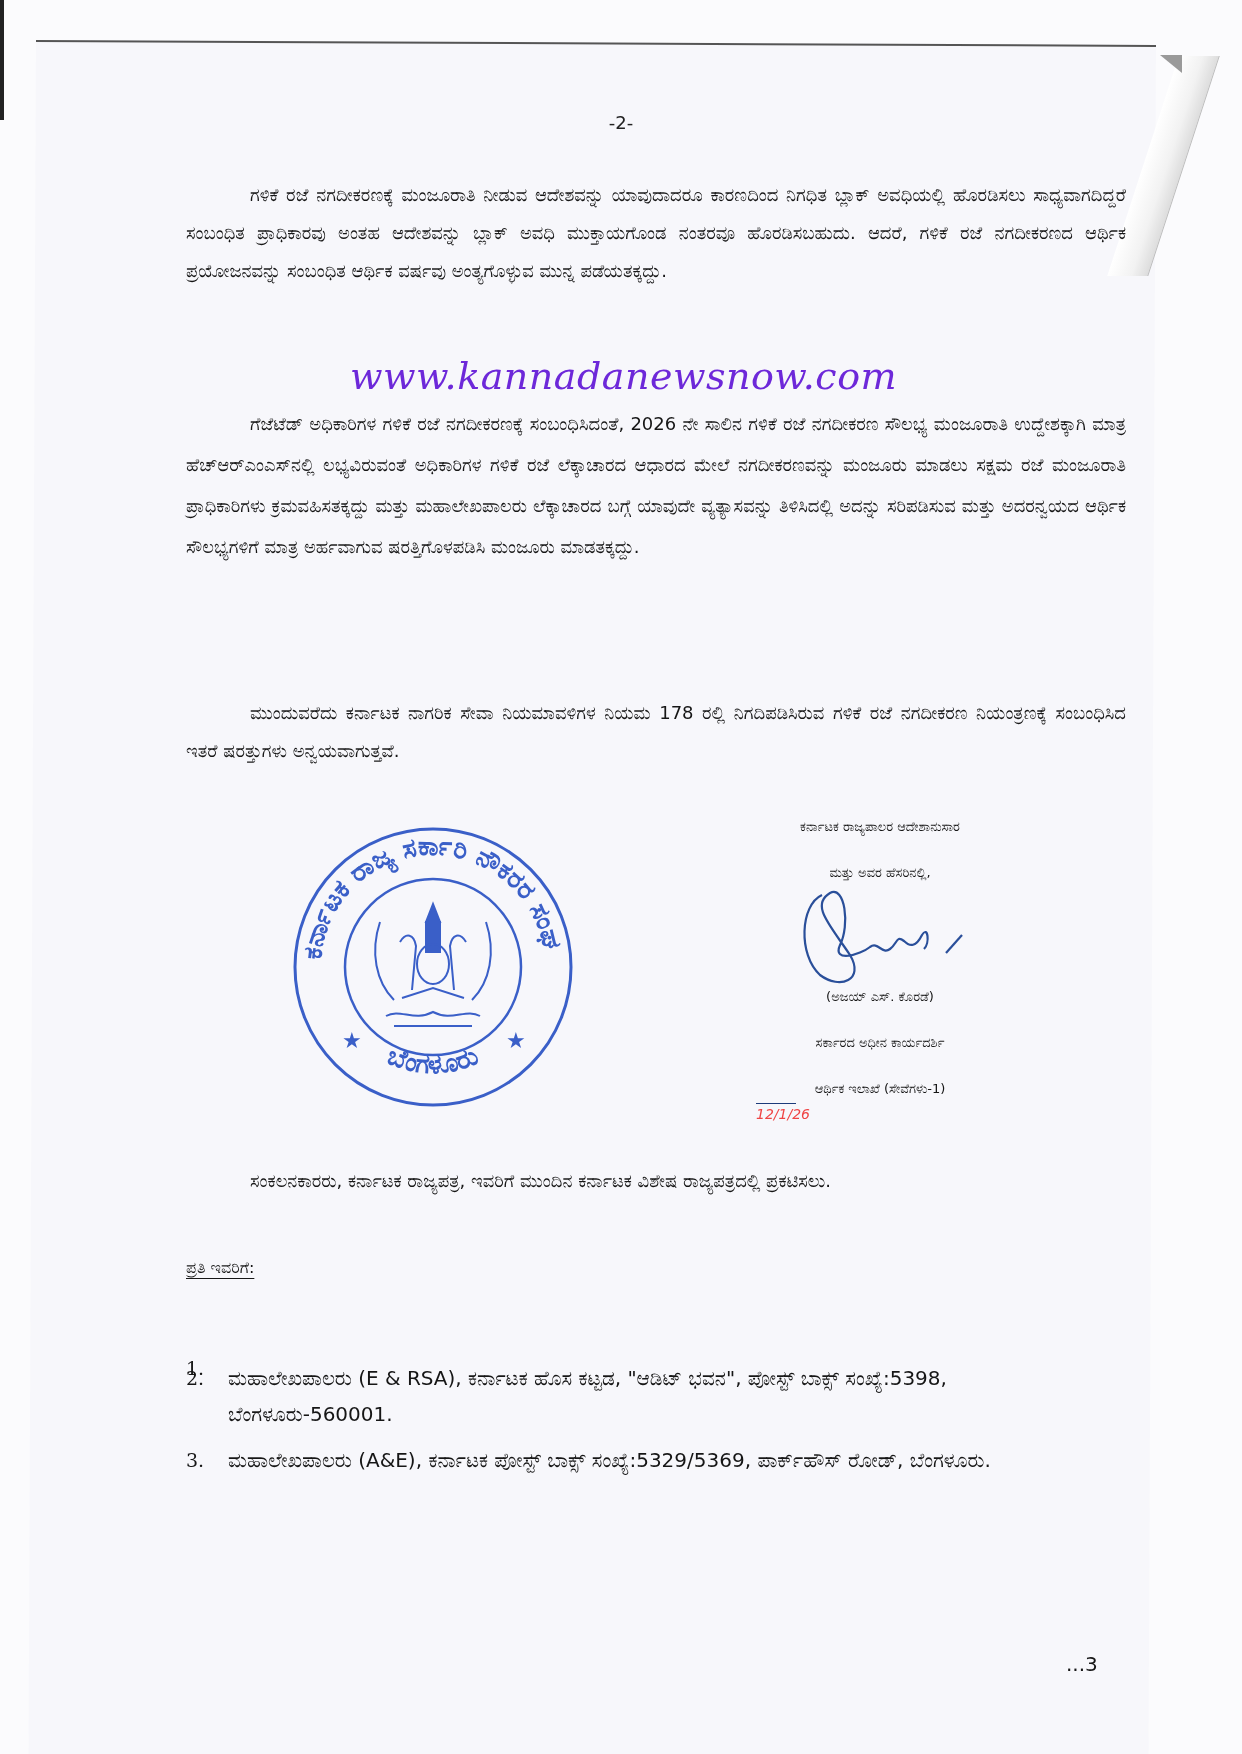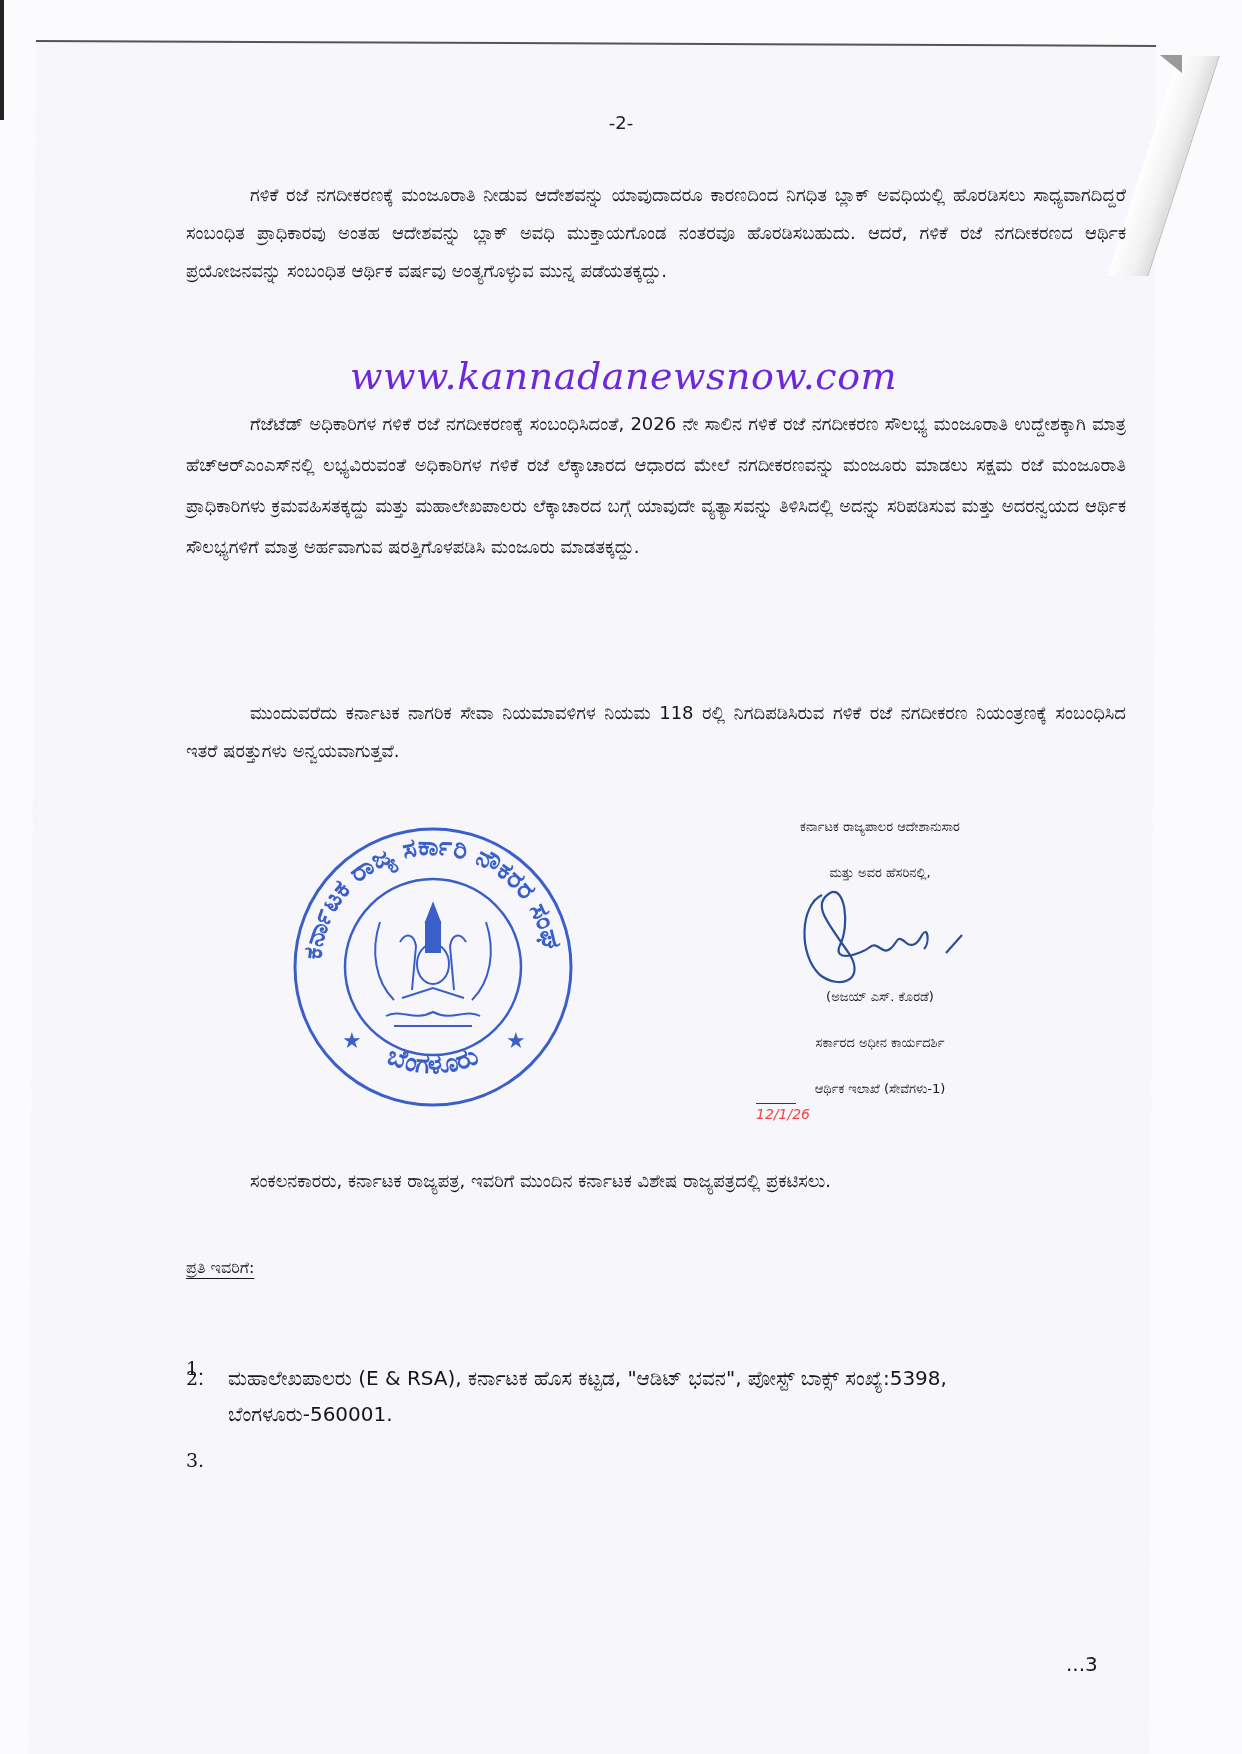--- a/index.html
+++ b/index.html
@@ -90,21 +90,21 @@
   <span class="indent"></span><span>ಗಳಿಕೆ ರಜೆ ನಗದೀಕರಣಕ್ಕೆ ಮಂಜೂರಾತಿ ನೀಡುವ ಆದೇಶವನ್ನು ಯಾವುದಾದರೂ ಕಾರಣದಿಂದ ನಿಗಧಿತ ಬ್ಲಾಕ್ ಅವಧಿಯಲ್ಲಿ ಹೊರಡಿಸಲು ಸಾಧ್ಯವಾಗದಿದ್ದರೆ ಸಂಬಂಧಿತ ಪ್ರಾಧಿಕಾರವು ಅಂತಹ ಆದೇಶವನ್ನು ಬ್ಲಾಕ್ ಅವಧಿ ಮುಕ್ತಾಯಗೊಂಡ ನಂತರವೂ ಹೊರಡಿಸಬಹುದು. ಆದರೆ, ಗಳಿಕೆ ರಜೆ ನಗದೀಕರಣದ ಆರ್ಥಿಕ ಪ್ರಯೋಜನವನ್ನು ಸಂಬಂಧಿತ ಆರ್ಥಿಕ ವರ್ಷವು ಅಂತ್ಯಗೊಳ್ಳುವ ಮುನ್ನ ಪಡೆಯತಕ್ಕದ್ದು.</span>
 </p>
 
 <div class="watermark">www.kannadanewsnow.com</div>
 
 <p class="para" style="top:403px; margin:0; line-height:41px;">
   <span class="indent"></span><span>ಗೆಜೆಟೆಡ್ ಅಧಿಕಾರಿಗಳ ಗಳಿಕೆ ರಜೆ ನಗದೀಕರಣಕ್ಕೆ ಸಂಬಂಧಿಸಿದಂತೆ, 2026 ನೇ ಸಾಲಿನ ಗಳಿಕೆ ರಜೆ ನಗದೀಕರಣ ಸೌಲಭ್ಯ ಮಂಜೂರಾತಿ ಉದ್ದೇಶಕ್ಕಾಗಿ ಮಾತ್ರ ಹೆಚ್‌ಆರ್‌ಎಂಎಸ್‌ನಲ್ಲಿ ಲಭ್ಯವಿರುವಂತೆ ಅಧಿಕಾರಿಗಳ ಗಳಿಕೆ ರಜೆ ಲೆಕ್ಕಾಚಾರದ ಆಧಾರದ ಮೇಲೆ ನಗದೀಕರಣವನ್ನು ಮಂಜೂರು ಮಾಡಲು ಸಕ್ಷಮ ರಜೆ ಮಂಜೂರಾತಿ ಪ್ರಾಧಿಕಾರಿಗಳು ಕ್ರಮವಹಿಸತಕ್ಕದ್ದು ಮತ್ತು ಮಹಾಲೇಖಪಾಲರು ಲೆಕ್ಕಾಚಾರದ ಬಗ್ಗೆ ಯಾವುದೇ ವ್ಯತ್ಯಾಸವನ್ನು ತಿಳಿಸಿದಲ್ಲಿ ಅದನ್ನು ಸರಿಪಡಿಸುವ ಮತ್ತು ಅದರನ್ವಯದ ಆರ್ಥಿಕ ಸೌಲಭ್ಯಗಳಿಗೆ ಮಾತ್ರ ಅರ್ಹವಾಗುವ ಷರತ್ತಿಗೊಳಪಡಿಸಿ ಮಂಜೂರು ಮಾಡತಕ್ಕದ್ದು.</span>
 </p>
 
 <p class="para" style="top:694px; margin:0;">
-  <span class="indent"></span><span>ಮುಂದುವರೆದು ಕರ್ನಾಟಕ ನಾಗರಿಕ ಸೇವಾ ನಿಯಮಾವಳಿಗಳ ನಿಯಮ 118 ರಲ್ಲಿ ನಿಗದಿಪಡಿಸಿರುವ ಗಳಿಕೆ ರಜೆ ನಗದೀಕರಣ ನಿಯಂತ್ರಣಕ್ಕೆ ಸಂಬಂಧಿಸಿದ ಇತರೆ ಷರತ್ತುಗಳು ಅನ್ವಯವಾಗುತ್ತವೆ.</span>
+  <span class="indent"></span><span>ಮುಂದುವರೆದು ಕರ್ನಾಟಕ ನಾಗರಿಕ ಸೇವಾ ನಿಯಮಾವಳಿಗಳ ನಿಯಮ 178 ರಲ್ಲಿ ನಿಗದಿಪಡಿಸಿರುವ ಗಳಿಕೆ ರಜೆ ನಗದೀಕರಣ ನಿಯಂತ್ರಣಕ್ಕೆ ಸಂಬಂಧಿಸಿದ ಇತರೆ ಷರತ್ತುಗಳು ಅನ್ವಯವಾಗುತ್ತವೆ.</span>
 </p>
 
 <div class="signoff" style="top:810px;">ಕರ್ನಾಟಕ ರಾಜ್ಯಪಾಲರ ಆದೇಶಾನುಸಾರ</div>
 <div class="signoff" style="top:856px;">ಮತ್ತು ಅವರ ಹೆಸರಿನಲ್ಲಿ,</div>
 
 <svg class="signature" viewBox="0 0 240 110">
   <path d="M52 10 C 30 20, 28 70, 50 90 C 70 105, 95 95, 80 70 C 60 40, 40 20, 60 8 C 75 0, 80 40, 70 60 C 62 78, 90 70, 100 62 C 108 56, 112 70, 120 64 C 128 58, 126 50, 134 56 C 140 62, 146 62, 152 50 C 158 40, 160 58, 154 64" fill="none" stroke="#2a4f9a" stroke-width="2.2"></path>
   <path d="M176 68 L 192 50" fill="none" stroke="#2a4f9a" stroke-width="2.2"></path>
 </svg>
 
@@ -155,16 +155,17 @@
 <ol class="copy-list">
   <li>
     <span class="num">1.</span>
   </li>
   <li>
     <span class="num">2.</span>
     <span>ಮಹಾಲೇಖಪಾಲರು (E &amp; RSA), ಕರ್ನಾಟಕ ಹೊಸ ಕಟ್ಟಡ, "ಆಡಿಟ್ ಭವನ", ಪೋಸ್ಟ್ ಬಾಕ್ಸ್ ಸಂಖ್ಯೆ:5398, ಬೆಂಗಳೂರು-560001.</span>
   </li>
   <li>
     <span class="num">3.</span>
+    <span>ಮಹಾಲೇಖಪಾಲರು (A&amp;E), ಕರ್ನಾಟಕ ಪೋಸ್ಟ್ ಬಾಕ್ಸ್ ಸಂಖ್ಯೆ:5329/5369, ಪಾರ್ಕ್‌ಹೌಸ್ ರೋಡ್, ಬೆಂಗಳೂರು.</span>
   </li>
 </ol>
 
 <div class="continuation">...3</div>
 
 </body></html>

